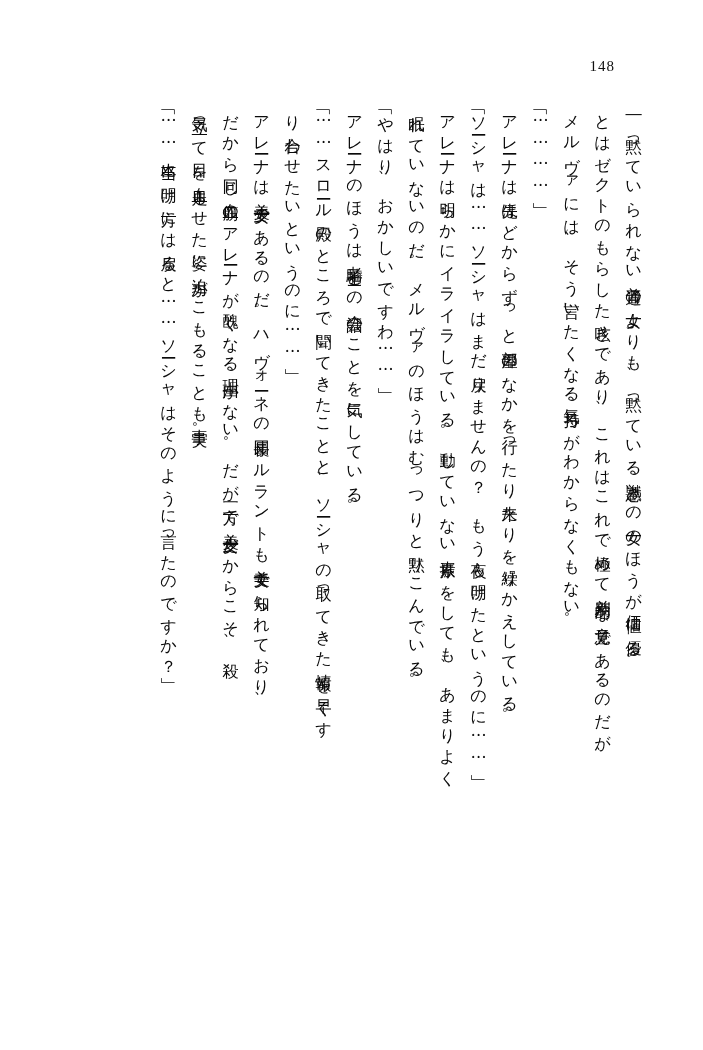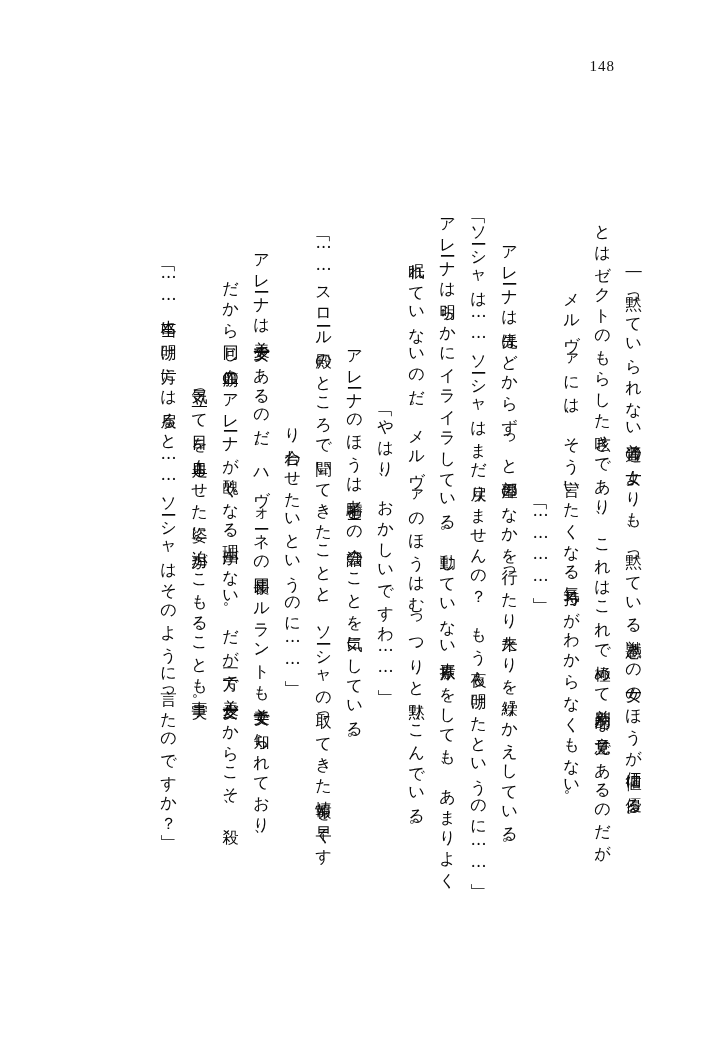--- a/index.html
+++ b/index.html
@@ -12,21 +12,20 @@
     background: #ffffff;
     font-family: "Liberation Serif", "DejaVu Serif", serif;
     color: #000000;
     overflow: hidden;
   }
   .page {
     position: relative;
     width: 703px;
     height: 1050px;
     box-sizing: border-box;
-    text-align: center;
   }
   .page-number {
     position: absolute;
     top: 58px;
     right: 88px;
     font-size: 15px;
     letter-spacing: 1px;
     color: #111;
     font-family: "Liberation Serif", "DejaVu Serif", serif;
   }

